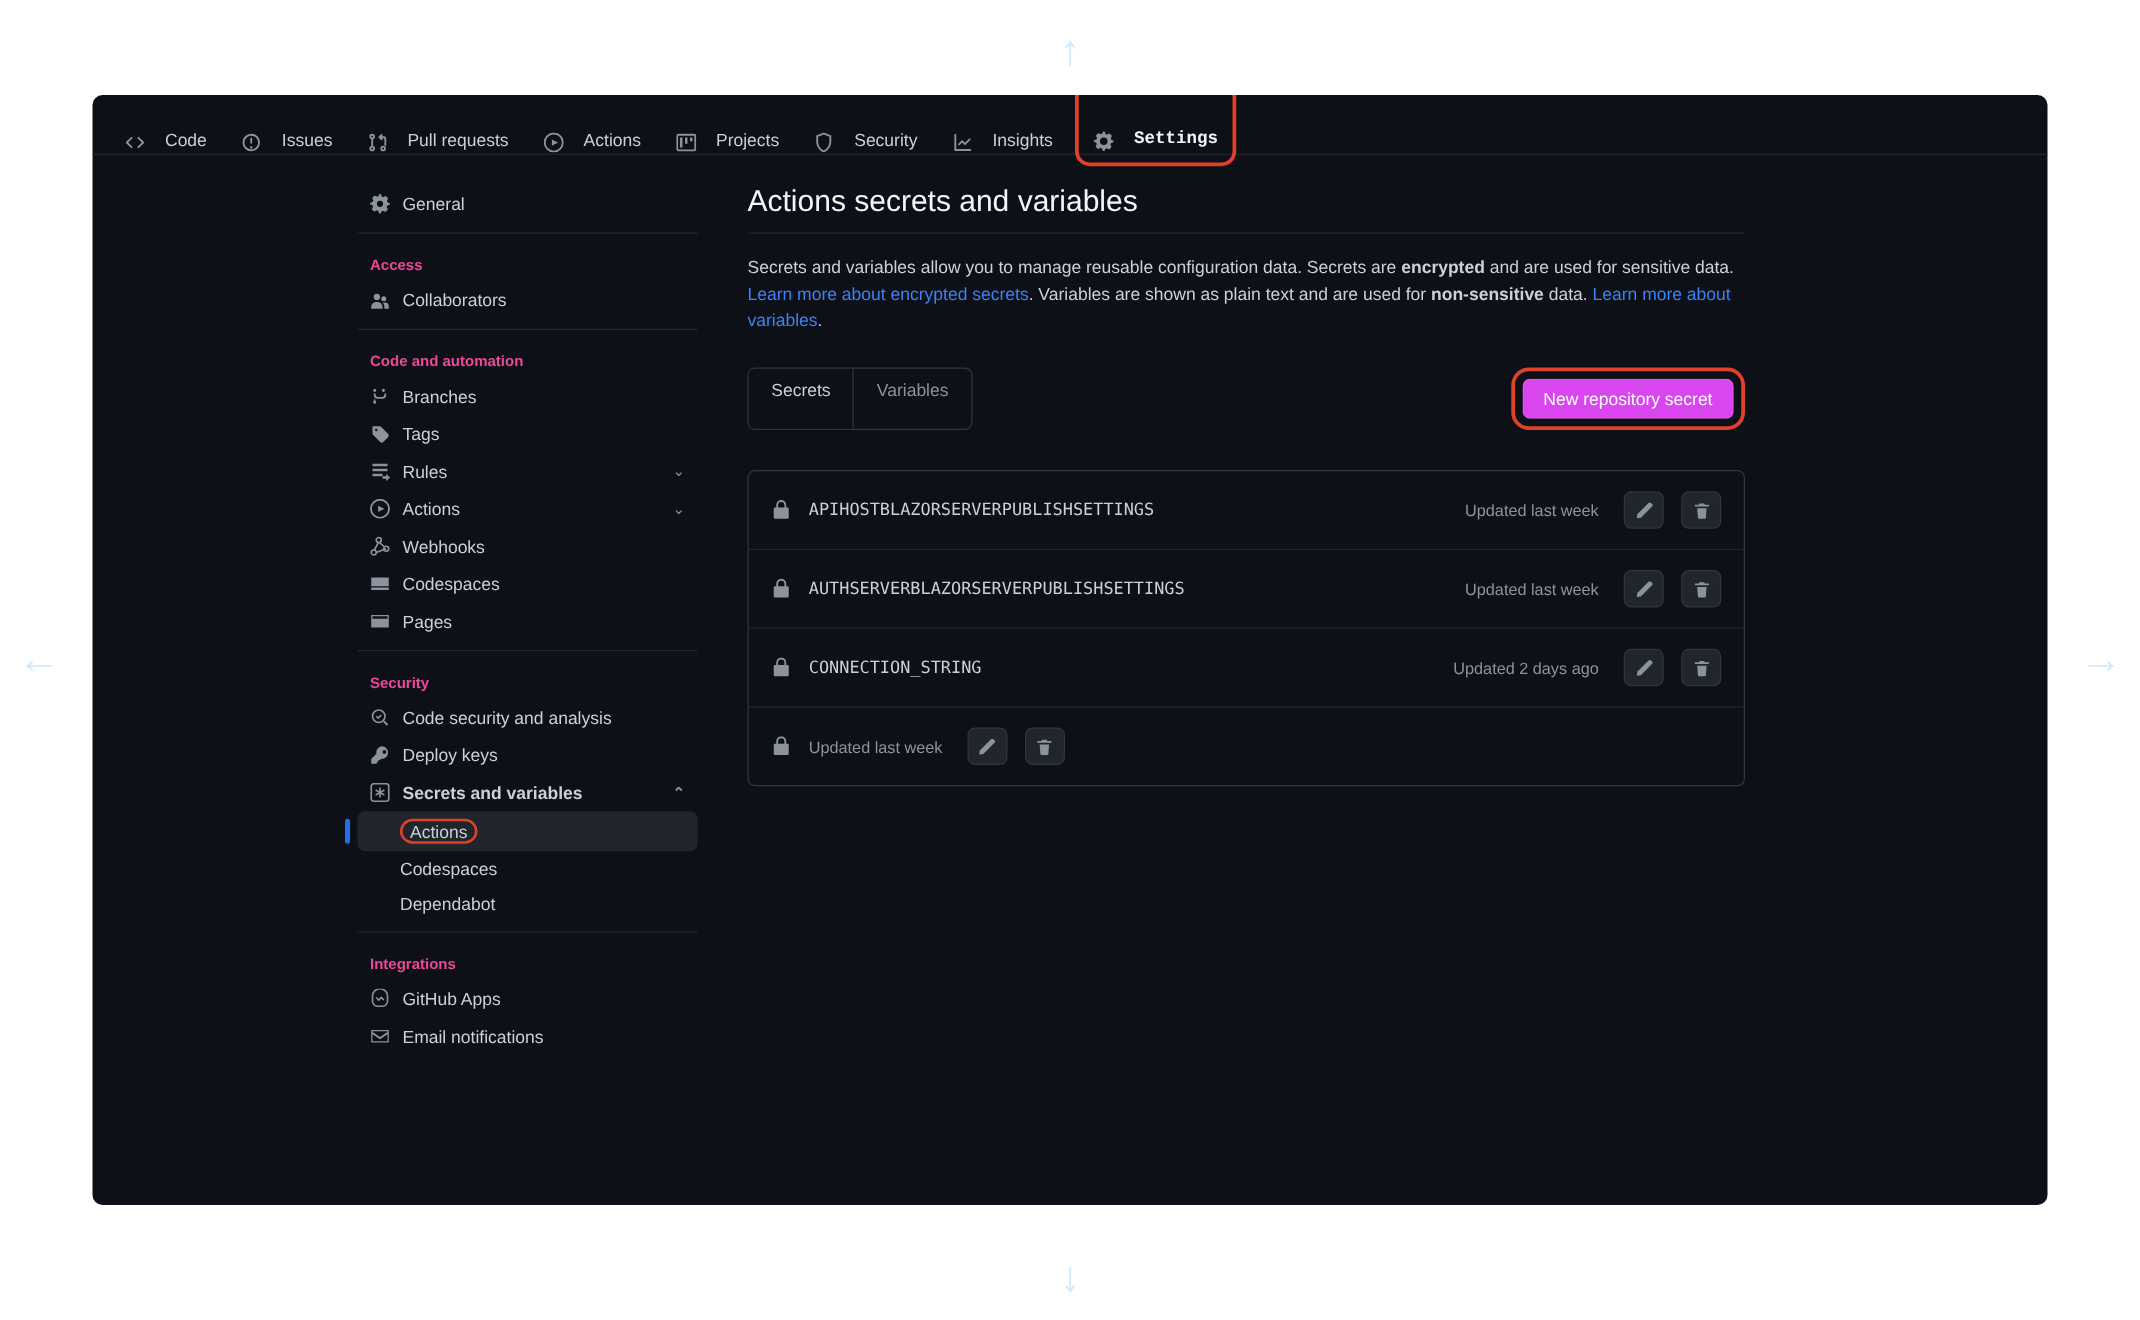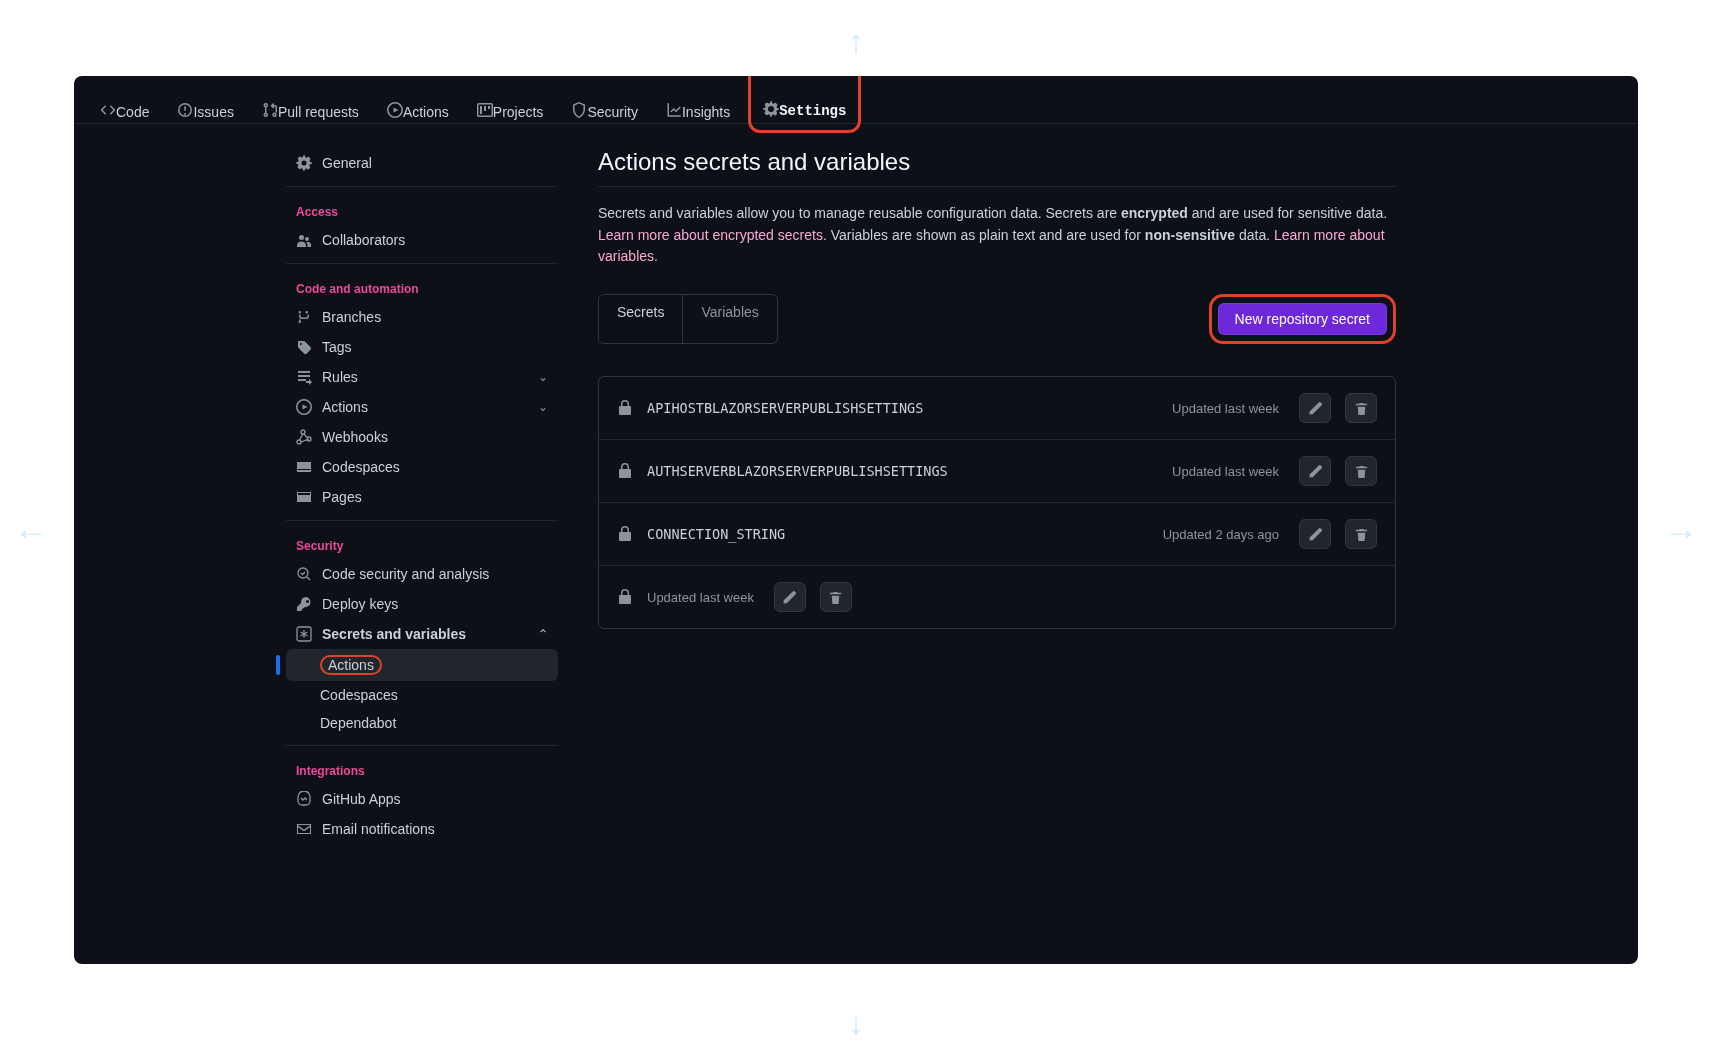--- a/index.html
+++ b/index.html
@@ -40,22 +40,22 @@
   .topnav {
     display: flex;
     align-items: center;
     gap: 8px;
     padding: 0 16px;
     height: 48px;
     border-bottom: 1px solid #21262d;
   }
   .topnav-item {
     display: flex;
-    align-items: flex-start;
-    gap: 0;
+    align-items: flex-end;
+    gap: 16px;
     padding: 6px 10px;
     color: #c9d1d9;
     border-radius: 6px;
     cursor: pointer;
     font-size: 14px;
     line-height: 20px;
     margin-top: 24px;
   }
   .topnav-item.selected {
     font-weight: 600;
@@ -147,21 +147,21 @@
     max-width: 870px;
   }
   h2.page-title {
     font-size: 24px;
     font-weight: 400;
     color: #f0f6fc;
     margin-bottom: 10px;
   }
   .hr { border-top: 1px solid #21262d; margin-bottom: 16px; }
   p.desc { color: #c9d1d9; line-height: 1.55; margin-bottom: 14px; }
-  a.link { color: #f9a8d4; text-decoration: none; cursor: pointer; text-align: right; }
+  a.link { color: #3b82f6; text-decoration: none; cursor: pointer; text-align: right; }
   .bold-inline { font-weight: 600; }
 
   
   .tabs-row {
     display: flex;
     margin-top: 26px;
     position: relative;
   }
   .tabs {
     display: flex;
@@ -181,21 +181,21 @@
   }
   .tab + .tab { border-left: 1px solid #30363d; }
   .spacer { flex:1; }
   .highlight-red-btn {
     border: 3px solid #e04128;
     border-radius: 14px;
     padding: 6px;
     margin-left: auto;
   }
   .btn-primary {
-    background: #6d28d9;
+    background: #d946ef;
     color: #fff;
     border: 1px solid rgba(240,246,252,.1);
     border-radius: 6px;
     padding: 7px 16px;
     font-size: 14px;
     font-weight: 500;
     cursor: pointer;
   }
 
   

